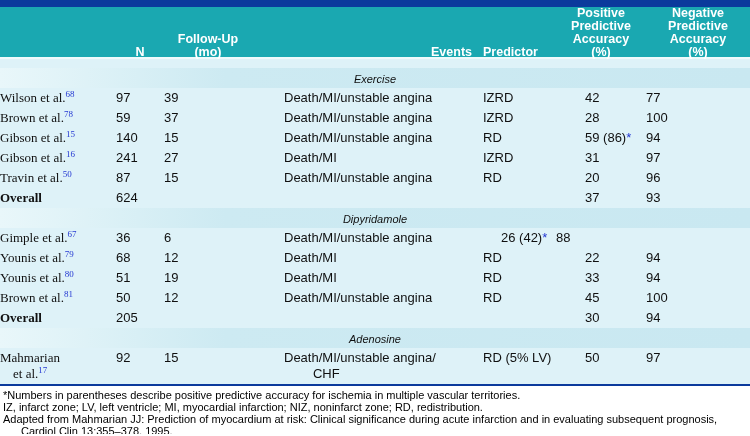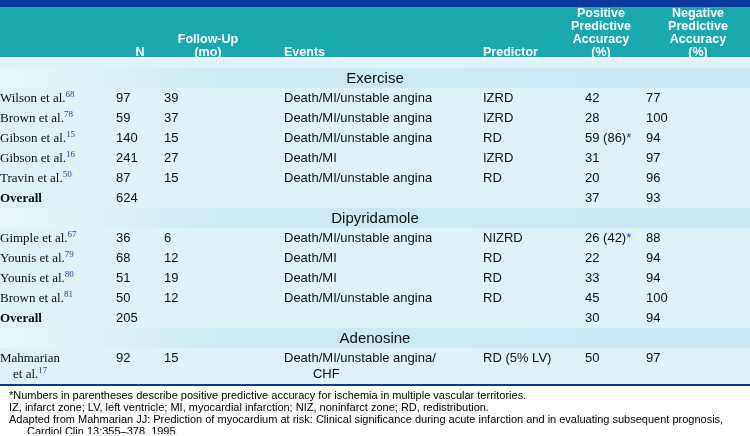--- a/index.html
+++ b/index.html
@@ -6,45 +6,45 @@
   body{width:750px;height:436px;font-family:"Liberation Sans",sans-serif;}
   .page{position:relative;width:750px;height:436px;overflow:hidden;background:#fff;}
 
   .topbar{height:7px;background:#0b3a9c;}
   .thead{height:50px;background:#1aa8b1;display:grid;
          grid-template-columns:116px 48px 88px 220px 84px 90px 104px;
          align-items:end;padding-bottom:5px;box-sizing:border-box;
          color:#ffffff;font-weight:bold;font-size:12.5px;line-height:13px;}
   .hcell{white-space:pre-line;text-align:center;}
   .hcell.study{text-align:left;}
-  .hcell.events{text-align:left;padding-left:32px;}
+  .hcell.events{text-align:right;padding-left:32px;}
   .hcell.predictor{text-align:left;padding-left:11px;}
   .sep{height:2px;background:#eefafb;}
 
   .tbody{background:#def2f8;padding-top:9px;height:316px;box-sizing:content-box;}
   .section-band{height:20px;line-height:20px;text-align:center;
                 background:linear-gradient(90deg,#e9f7fa,#cdeaf2 30%,#c9e8f1);}
-  .section-label{font-size:15px;color:#101010;text-align:right;}
+  .section-label{font-style:italic;font-size:11px;color:#101010;text-align:right;}
 
   .trow{display:grid;grid-template-columns:116px 48px 88px 220px 84px 90px 104px;
         height:20px;line-height:20px;font-size:13px;color:#101010;}
   .trow.tall{height:40px;line-height:16px;padding-top:2px;box-sizing:border-box;}
   .tcell{overflow:visible;}
   .tcell.study{padding-left:0;white-space:pre-wrap;font-family:Liberation Serif, serif;}
   .tcell.num{}
   .tcell.events{padding-left:32px;white-space:pre-wrap;}
   .tcell.predictor{padding-left:11px;}
   .tcell.ppa{padding-left:29px;}
   .trow.bold .tcell.study{font-weight:bold;}
   sup.ref{color:#2438d2;font-size:9px;line-height:0;}
   .star{color:#2438d2;}
 
   .divider{height:2px;background:#0b3a9c;}
   .footnotes{background:#ffffff;height:48px;box-sizing:border-box;
-             padding:3px 0 0 3px;font-size:11px;line-height:12px;color:#000;overflow:hidden;margin-left:6px;}
+             padding:3px 0 0 3px;font-size:11px;line-height:12px;color:#000;overflow:hidden;}
   .footnote{white-space:nowrap;}
   .footnote.indent{padding-left:18px;}
 </style>
 </head>
 <body>
 
 <div class="page">
   <div class="topbar"></div>
 
   <div class="thead">
@@ -121,21 +121,20 @@
         <div class="tcell predictor"></div>
         <div class="tcell ppa"><span>37</span></div>
         <div class="tcell num"><span>93</span></div>
       </div>
       <div class="section-band"><span class="section-label">Dipyridamole</span></div>
       <div class="trow">
         <div class="tcell study"><span class="study-text">Gimple et al.</span><sup class="ref">67</sup></div>
         <div class="tcell num"><span>36</span></div>
         <div class="tcell num"><span>6</span></div>
         <div class="tcell events"><span>Death/MI/unstable angina</span></div>
-        <div class="tcell predictor"><span>NIZRD</span></div>
         <div class="tcell ppa"><span>26 (42)</span><span class="star">*</span></div>
         <div class="tcell num"><span>88</span></div>
       </div>
       <div class="trow">
         <div class="tcell study"><span class="study-text">Younis et al.</span><sup class="ref">79</sup></div>
         <div class="tcell num"><span>68</span></div>
         <div class="tcell num"><span>12</span></div>
         <div class="tcell events"><span>Death/MI</span></div>
         <div class="tcell predictor"><span>RD</span></div>
         <div class="tcell ppa"><span>22</span></div>

